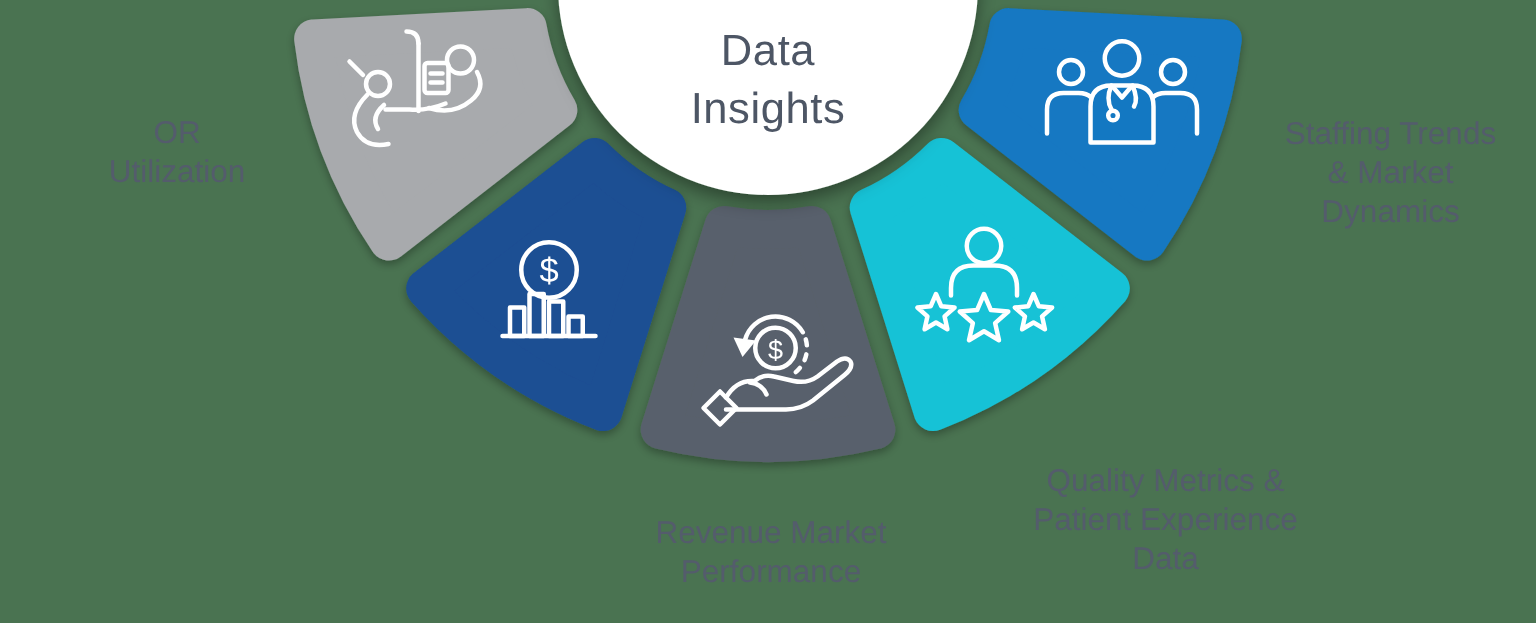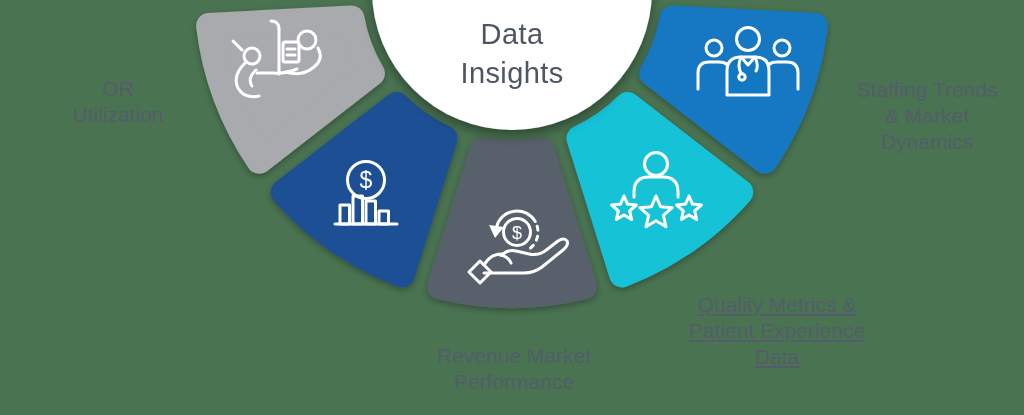--- a/index.html
+++ b/index.html
@@ -17,21 +17,21 @@
     font-weight:400;letter-spacing:.4px;
   }
   .seg-label{
     position:absolute;width:240px;transform:translateX(-50%);
     text-align:center;font-size:21px;line-height:26px;
     color:var(--label-color,#545C6C);white-space:pre-line;
   }
   .lbl-or{left:118px;top:76px;}
   .lbl-volume{left:286px;top:289px;}
   .lbl-revenue{left:514px;top:343px;}
-  .lbl-quality{left:777px;top:292px;text-decoration:underline;}
+  .lbl-quality{left:777px;top:308px;}
   .lbl-staffing{left:927px;top:77px;}
 </style>
 </head>
 <body>
 
 <div class="canvas">
 
   <svg width="1024" height="415" viewBox="0 0 1024 415">
     <defs>
       <filter id="shadowSm" x="-20%" y="-20%" width="140%" height="140%">

